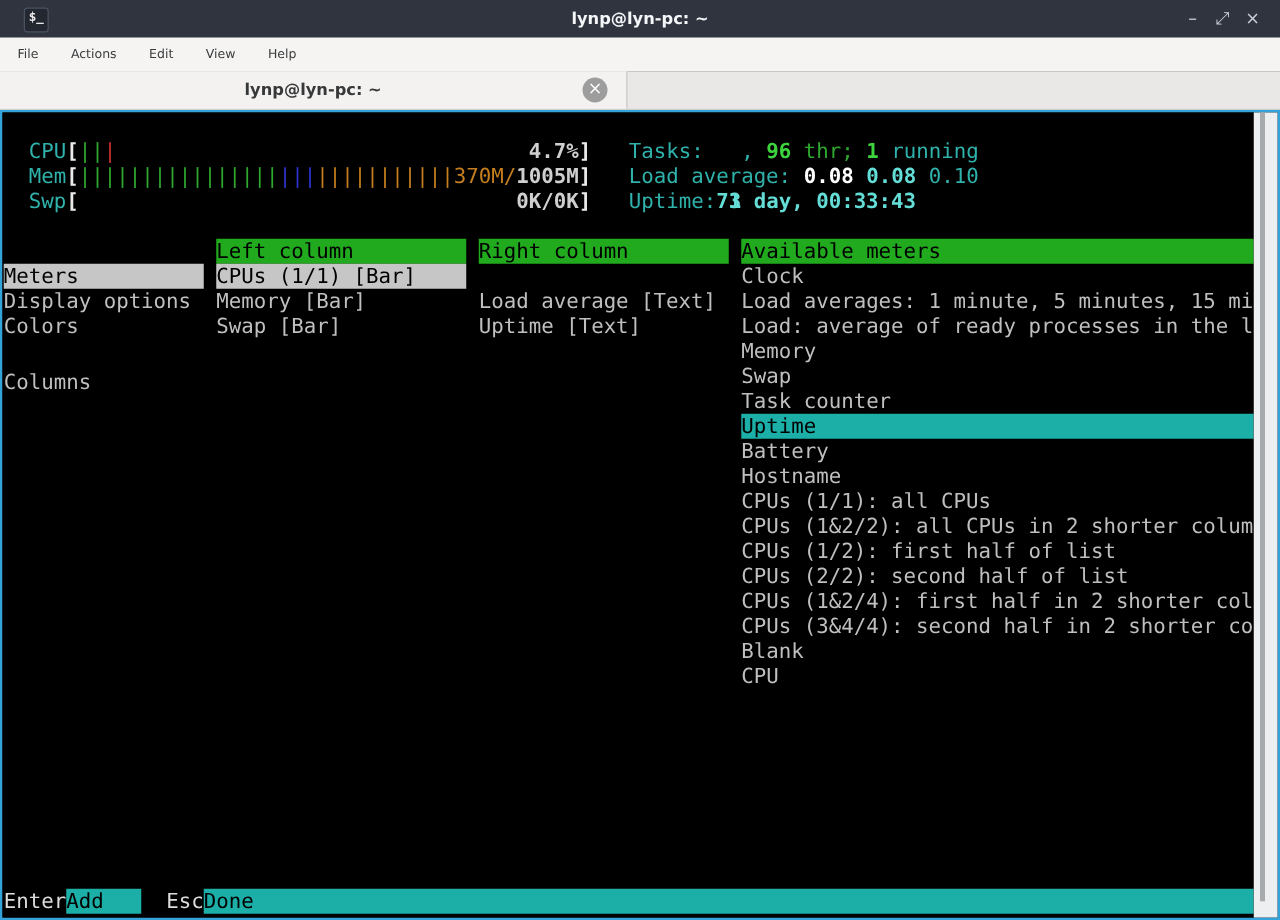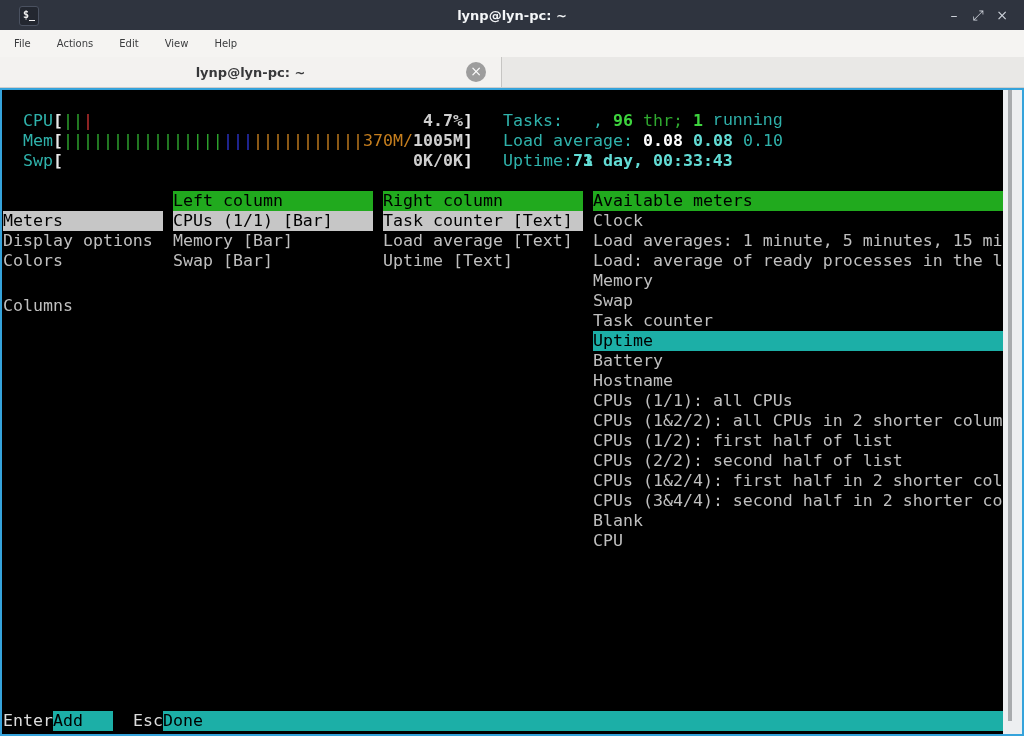--- a/index.html
+++ b/index.html
@@ -75,21 +75,21 @@
         <div class="t" style="left: 61px; top: 21px; color: rgb(47, 168, 47);">||</div>
         <div class="t" style="left: 81px; top: 21px; color: rgb(200, 50, 50);">|</div>
         <div class="t" style="left: 421px; top: 21px; color: rgb(207, 207, 207); font-weight: bold;">4.7%</div>
         <div class="t" style="left: 461px; top: 21px; color: rgb(234, 234, 234); font-weight: bold;">]</div>
         <div class="t" style="left: 501px; top: 21px; color: rgb(47, 178, 171);">Tasks: </div>
         <div class="t" style="left: 571px; top: 21px; color: rgb(99, 221, 214); font-weight: bold; margin-top: 40px;">73</div>
         <div class="t" style="left: 591px; top: 21px; color: rgb(47, 178, 171);">, </div>
         <div class="t" style="left: 611px; top: 21px; color: rgb(62, 212, 62); font-weight: bold;">96</div>
         <div class="t" style="left: 631px; top: 21px; color: rgb(47, 168, 47);"> thr; </div>
         <div class="t" style="left: 691px; top: 21px; color: rgb(62, 212, 62); font-weight: bold;">1</div>
-        <div class="t" style="left: 701px; top: 21px; color: rgb(47, 178, 171); font-family: Liberation Mono, monospace;"> running</div>
+        <div class="t" style="left: 701px; top: 21px; color: rgb(47, 178, 171);"> running</div>
         <div class="t" style="left: 21px; top: 41px; color: rgb(47, 178, 171);">Mem</div>
         <div class="t" style="left: 51px; top: 41px; color: rgb(234, 234, 234); font-weight: bold;">[</div>
         <div class="t" style="left: 61px; top: 41px; color: rgb(47, 168, 47);">||||||||||||||||</div>
         <div class="t" style="left: 221px; top: 41px; color: rgb(44, 52, 204);">|||</div>
         <div class="t" style="left: 251px; top: 41px; color: rgb(197, 126, 30);">|||||||||||</div>
         <div class="t" style="left: 361px; top: 41px; color: rgb(197, 126, 30);">370M/</div>
         <div class="t" style="left: 411px; top: 41px; color: rgb(207, 207, 207); font-weight: bold;">1005M</div>
         <div class="t" style="left: 461px; top: 41px; color: rgb(234, 234, 234); font-weight: bold;">]</div>
         <div class="t" style="left: 501px; top: 41px; color: rgb(47, 178, 171);">Load average: </div>
         <div class="t" style="left: 641px; top: 41px; color: rgb(255, 255, 255); font-weight: bold;">0.08</div>
@@ -103,21 +103,20 @@
         <div class="t" style="left: 581px; top: 61px; color: rgb(99, 221, 214); font-weight: bold;">1 day, 00:33:43</div>
         <div class="t" style="left: 1px; top: 121px; width: 160px; background: rgb(198, 198, 198); color: rgb(0, 0, 0);">Meters</div>
         <div class="t" style="left: 1px; top: 141px; color: rgb(191, 191, 191);">Display options</div>
         <div class="t" style="left: 1px; top: 161px; color: rgb(191, 191, 191);">Colors</div>
         <div class="t" style="left: 1px; top: 181px; color: rgb(191, 191, 191); margin-top: 25px;">Columns</div>
         <div class="t" style="left: 171px; top: 101px; width: 200px; background: rgb(33, 170, 30); color: rgb(0, 0, 0);">Left column</div>
         <div class="t" style="left: 171px; top: 121px; width: 200px; background: rgb(198, 198, 198); color: rgb(0, 0, 0);">CPUs (1/1) [Bar]</div>
         <div class="t" style="left: 171px; top: 141px; color: rgb(191, 191, 191);">Memory [Bar]</div>
         <div class="t" style="left: 171px; top: 161px; color: rgb(191, 191, 191);">Swap [Bar]</div>
         <div class="t" style="left: 381px; top: 101px; width: 200px; background: rgb(33, 170, 30); color: rgb(0, 0, 0);">Right column</div>
-        <div class="t" style="left: 381px; top: 121px; width: 200px; background: rgb(198, 198, 198); color: rgb(0, 0, 0);">Task counter [Text]</div>
         <div class="t" style="left: 381px; top: 141px; color: rgb(191, 191, 191);">Load average [Text]</div>
         <div class="t" style="left: 381px; top: 161px; color: rgb(191, 191, 191);">Uptime [Text]</div>
         <div class="t" style="left: 591px; top: 101px; width: 410px; background: rgb(33, 170, 30); color: rgb(0, 0, 0);">Available meters</div>
         <div class="t" style="left: 591px; top: 121px; color: rgb(191, 191, 191);">Clock</div>
         <div class="t" style="left: 591px; top: 141px; color: rgb(191, 191, 191);">Load averages: 1 minute, 5 minutes, 15 mi</div>
         <div class="t" style="left: 591px; top: 161px; color: rgb(191, 191, 191);">Load: average of ready processes in the l</div>
         <div class="t" style="left: 591px; top: 181px; color: rgb(191, 191, 191);">Memory</div>
         <div class="t" style="left: 591px; top: 201px; color: rgb(191, 191, 191);">Swap</div>
         <div class="t" style="left: 591px; top: 221px; color: rgb(191, 191, 191);">Task counter</div>
         <div class="t" style="left: 591px; top: 241px; width: 410px; background: rgb(28, 175, 167); color: rgb(0, 0, 0);">Uptime</div>

